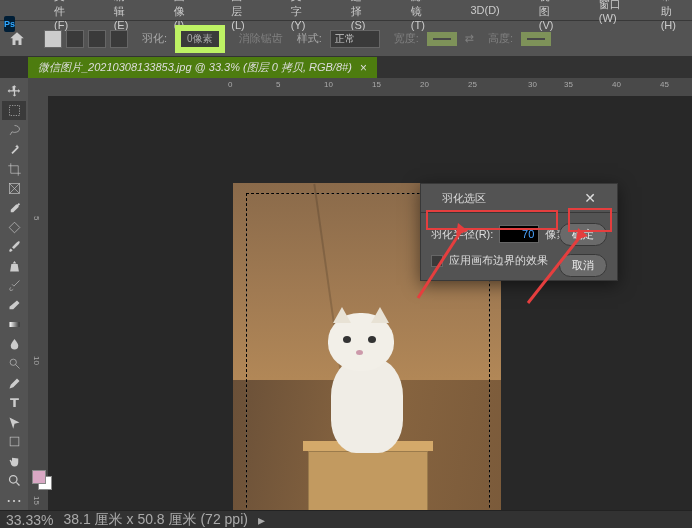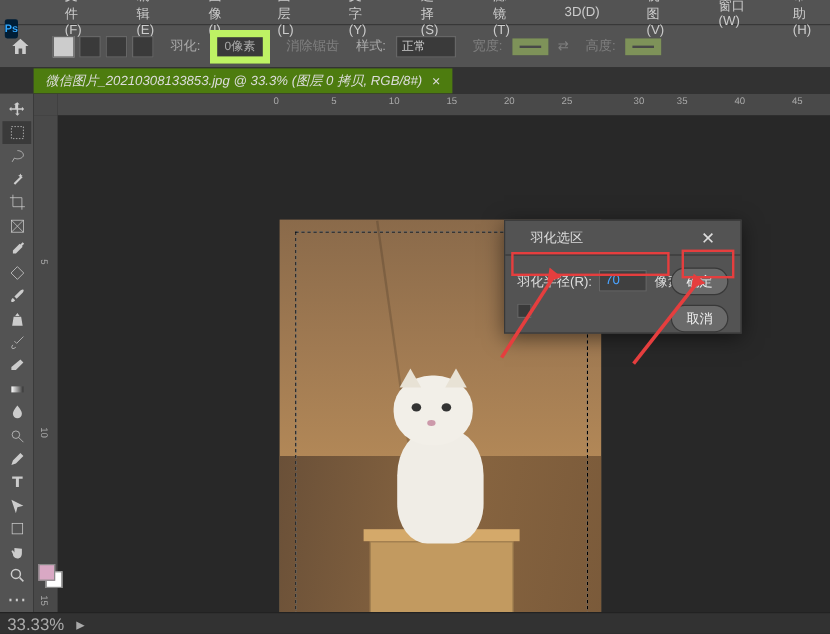--- a/index.html
+++ b/index.html
@@ -53,21 +53,21 @@
 .marquee { position: absolute; left: 218px; top: 115px; width: 244px; height: 340px; border: 1px dashed #fff; pointer-events: none; }
 .marquee::before { content: ""; position: absolute; inset: -1px; border: 1px dashed #000; }
 .annot-box { position: absolute; border: 2px solid #e53e3e; pointer-events: none; }
 .annot-arrow { position: absolute; pointer-events: none; }
 
 .dialog { position: absolute; left: 392px; top: 105px; width: 198px; background: #535353; border: 1px solid #383838; box-shadow: 0 4px 16px rgba(0,0,0,0.5); color: #ddd; font-size: 11px; }
 .dlg-title { display: flex; justify-content: space-between; align-items: center; padding: 6px 21px; border-bottom: 1px solid #383838; }
 .dlg-close { cursor: pointer; font-size: 14px; }
 .dlg-body { padding: 12px 10px; position: relative; }
 .dlg-row { display: flex; align-items: center; gap: 6px; margin-bottom: 10px; }
-.dlg-input { width: 40px; background: #404040; border: 1px solid #666; color: #4aa3ff; padding: 2px 4px; font-size: 11px; }
+.dlg-input { width: 40px; background: #000000; border: 1px solid #666; color: #4aa3ff; padding: 2px 4px; font-size: 11px; text-align: right; }
 .dlg-check { display: flex; align-items: center; gap: 6px; }
 .dlg-cb { width: 12px; height: 12px; background: #3a3a3a; border: 1px solid #666; }
 .dlg-btns { position: absolute; right: 10px; top: 10px; display: flex; flex-direction: column; gap: 8px; }
 .dlg-btn { background: #6a6a6a; border: 1px solid #383838; border-radius: 12px; padding: 3px 12px; font-size: 11px; color: #eee; cursor: pointer; }
 
 .status-bar { height: 18px; background: #323232; border-top: 1px solid #222; display: flex; align-items: center; font-size: 14px; color: #aaa; padding: 0 6px; gap: 10px; }
 
 .color-swatch { position: absolute; left: 4px; bottom: 20px; width: 20px; height: 20px; }
 .swatch-fg { position: absolute; width: 14px; height: 14px; background: #d9a8c4; border: 1px solid #888; }
 .swatch-bg { position: absolute; width: 14px; height: 14px; background: #fff; border: 1px solid #888; left: 6px; top: 6px; }
@@ -280,20 +280,21 @@
         <span class="dlg-close">✕</span>
       </div>
       <div class="dlg-body">
         <div class="dlg-row">
           <span>羽化半径(R):</span>
           <input class="dlg-input" value="70" style="">
           <span>像素</span>
         </div>
         <div class="dlg-check">
           <div class="dlg-cb"></div>
+          <span>应用画布边界的效果</span>
         </div>
         <div class="dlg-btns">
           <button class="dlg-btn">确定</button>
           <button class="dlg-btn">取消</button>
         </div>
       </div>
     </div>
 
     <div class="annot-box" style="left:398px; top:132px; width:132px; height:20px;"></div>
     <div class="annot-box" style="left:540px; top:130px; width:44px; height:24px;"></div>
@@ -308,14 +309,15 @@
 
     <div class="color-swatch">
       <div class="swatch-bg"></div>
       <div class="swatch-fg"></div>
     </div>
   </div>
 </div>
 
 <div class="status-bar">
   <span>33.33%</span>
+  <span>38.1 厘米 x 50.8 厘米 (72 ppi)</span>
   <span>▸</span>
 </div>
 
 </body></html>

